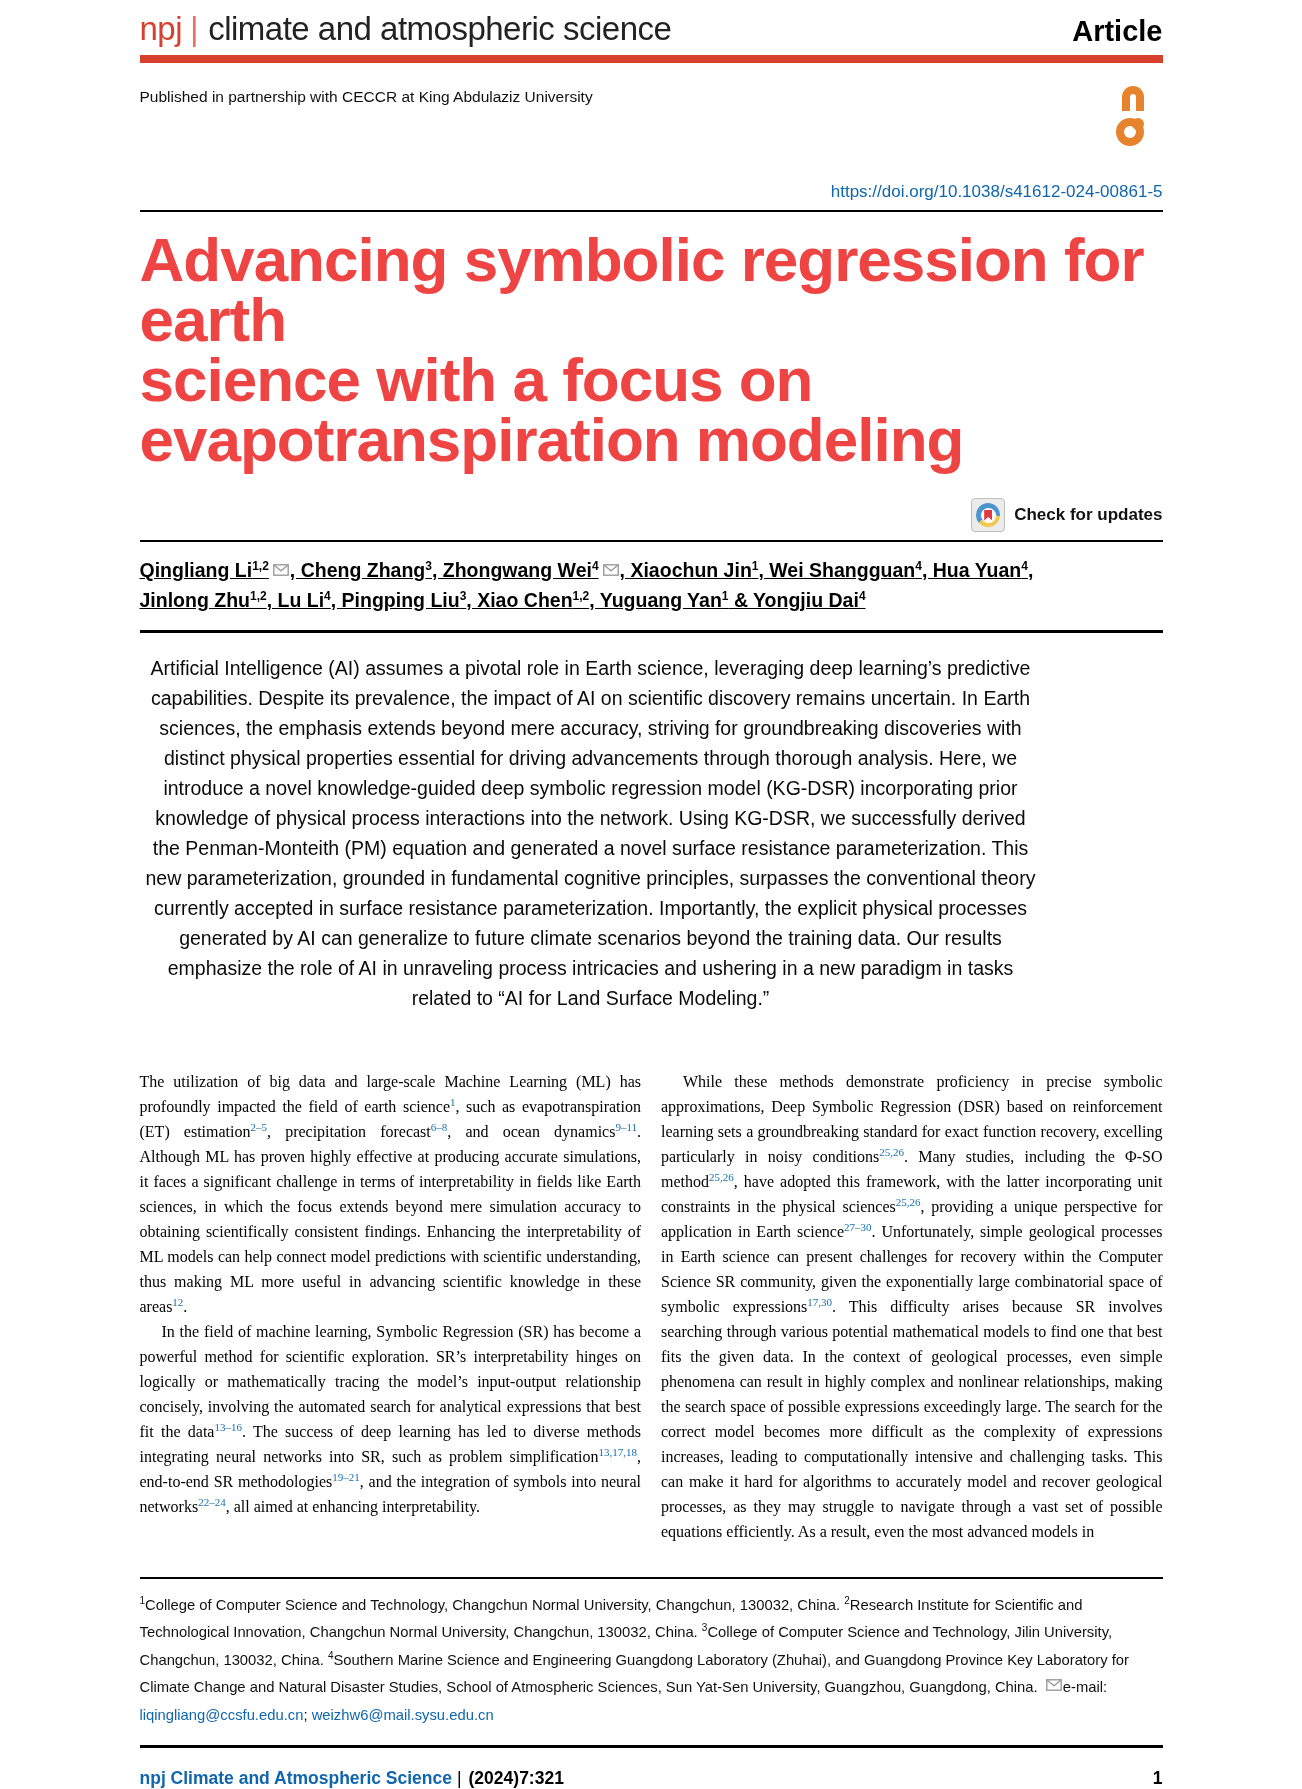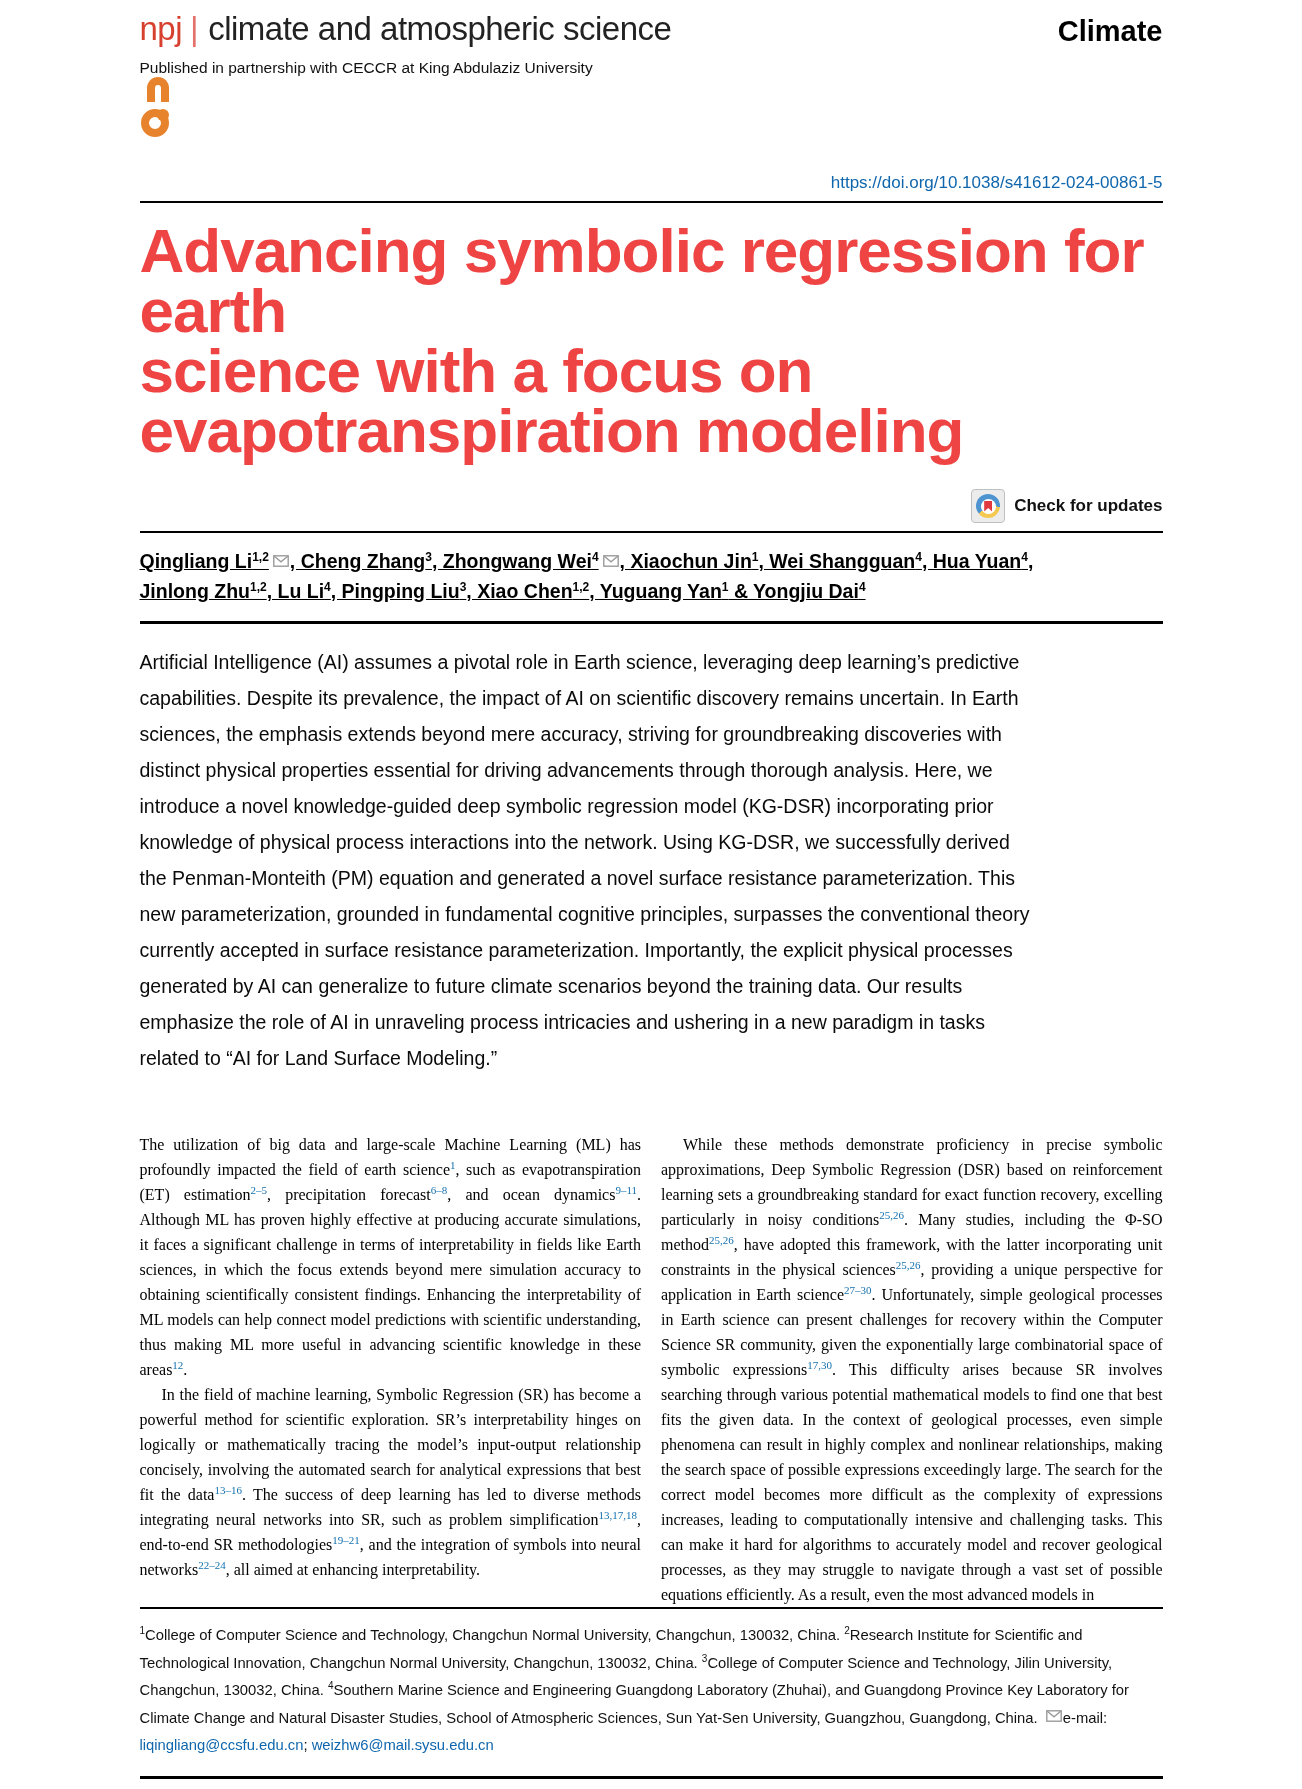--- a/index.html
+++ b/index.html
@@ -9,21 +9,21 @@
     padding: 10px 36px 0 36px; display: flex; flex-direction: column;
     font-family: "Liberation Sans", sans-serif; color: #000; overflow: hidden;
   }
   
   .masthead { display: flex; justify-content: space-between; align-items: flex-end; }
   .logo { font-size: 33px; letter-spacing: -0.5px; color: #222; white-space: nowrap; }
   .logo .npj { color: #d7402e; font-weight: 500; }
   .logo .logo-bar { color: #e2726a; margin: 0 10px 0 8px; font-weight: 300; }
   .article-label { font-size: 29px; font-weight: 700; color: #000; }
   .red-rule { height: 8px; background: #d7402e; margin-top: 7px; }
-  .partner-row { display: flex; justify-content: space-between; align-items: flex-start; margin-top: 2px; flex-direction: column; }
+  .partner-row { display: flex; justify-content: space-between; align-items: flex-start; margin-top: 23px; }
   .partner-text { font-size: 15.5px; color: #111; padding-top: 2px; }
   
   .oa { position: relative; width: 46px; height: 60px; margin-right: 2px; }
   .oa-shackle { position: absolute; top: 0; left: 7px; width: 22px; height: 25px;
     border: 8px solid #e8832d; border-bottom: none; border-radius: 19px 19px 0 0; }
   .oa-ring { position: absolute; bottom: 0; left: 1px; width: 28px; height: 28px;
     border: 8px solid #e8832d; border-radius: 50%; background: #fff; }
   .oa-dot { position: absolute; bottom: 16px; left: 17px; width: 12px; height: 12px;
     background: #e8832d; border-radius: 50%; }
   
@@ -47,22 +47,22 @@
     display: flex; align-items: center; justify-content: center; }
   .cm-mark { width: 8px; height: 11px; background: #e0393f;
     clip-path: polygon(0 0, 100% 0, 100% 100%, 50% 68%, 0 100%); }
   .check-label { font-size: 17px; font-weight: 700; color: #111; }
   
   .authors { font-size: 19.5px; font-weight: 700; line-height: 30px; margin: 13px 0 15px 0; text-decoration: underline; }
   .authors sup { font-size: 12px; line-height: 0; }
   .env-icon { display: inline-block; margin: 0 1px 0 4px; }
   .env-icon svg { vertical-align: 1px; }
   
-  .abstract { font-size: 19.5px; line-height: 36px; color: #0a0a0a;
-    max-width: 902px; margin: 20px 0 0 0; }
+  .abstract { font-size: 19.5px; line-height: 30px; color: #0a0a0a;
+    max-width: 902px; margin: 20px 0 0 0; text-align: center; }
   
   .body-cols { display: grid; grid-template-columns: 1fr 1fr; column-gap: 20px;
     margin-top: 56px; font-family: "Liberation Serif", serif; font-size: 16px;
     line-height: 25px; text-align: justify; }
   .bp { margin: 0; }
   .bp.indent { text-indent: 22px; }
   .body-cols sup, .affils sup { line-height: 0; font-size: 11px; }
   sup.ref { color: #1470af; }
   
   .bottom { margin-top: auto; }
@@ -77,21 +77,21 @@
 </style>
 </head>
 <body>
 
 <div class="page">
 
   <div class="masthead">
     <div class="logo">
       <span class="npj">npj</span><span class="logo-bar">|</span><span>climate and atmospheric science</span>
     </div>
-    <div class="article-label">Climate</div>
+    <div class="article-label">Article</div>
   </div>
   <div class="red-rule"></div>
 
   <div class="partner-row">
     <div class="partner-text">Published in partnership with CECCR at King Abdulaziz University</div>
     <div class="oa">
       <div class="oa-shackle"></div>
       <div class="oa-ring"></div>
       <div class="oa-dot"></div>
     </div>

